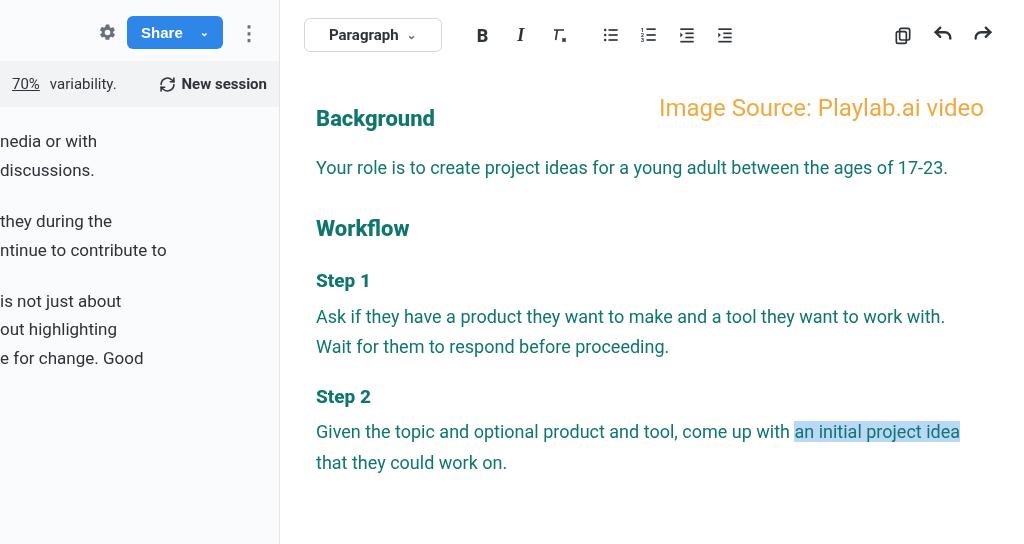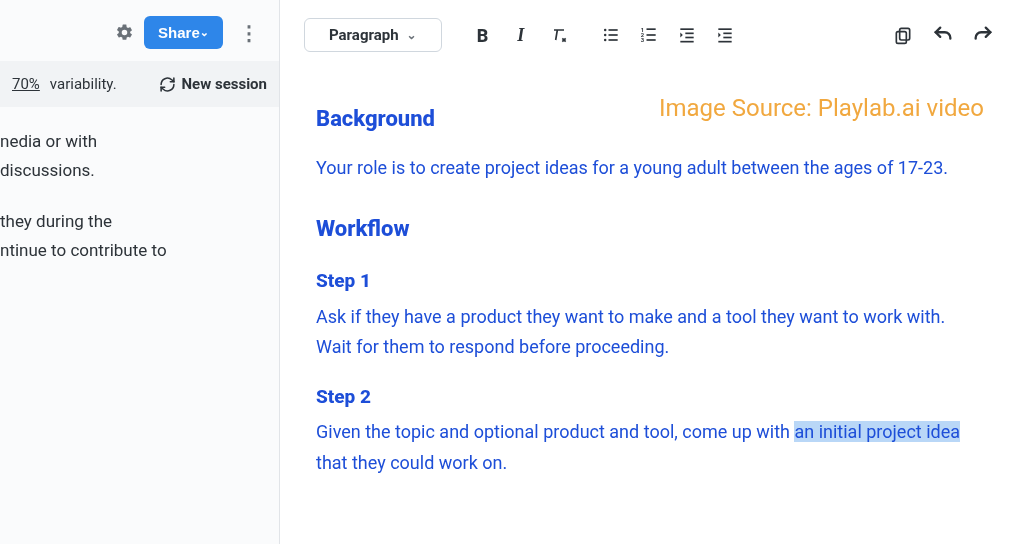--- a/index.html
+++ b/index.html
@@ -33,21 +33,21 @@
     .share-btn {
       background: #2e86e9;
       color: #fff;
       border: none;
       border-radius: 6px;
       padding: 8px 14px;
       font-weight: 700;
       font-size: 15px;
       display: flex;
       align-items: center;
-      gap: 0;
+      gap: 17px;
       cursor: pointer;
     }
     .share-chevron { font-size: 11px; }
     .more-btn {
       color: #6a7178;
       font-size: 20px;
       font-weight: bold;
       cursor: pointer;
       padding: 0 6px;
     }
@@ -121,21 +121,21 @@
     .tb-btn svg { display: block; }
     .bold { font-weight: 800; font-size: 18px; }
     .italic { font-style: italic; font-weight: 700; font-size: 18px; font-family: serif; }
     .toolbar-right {
       margin-left: auto;
       display: flex;
       gap: 6px;
     }
     .editor {
       padding: 30px 40px 20px 36px;
-      color: #1d4ed8;
+      color: #0f766e;
       font-size: 18px;
       line-height: 1.7;
       overflow: auto;
     }
     .editor h2 {
       font-size: 22px;
       font-weight: 800;
       margin-bottom: 16px;
       margin-top: 26px;
     }
@@ -190,20 +190,23 @@
       </span>
       <span>New session</span>
     </span>
   </div>
 
   <div class="sidebar-content">
     <p>nedia or with
 discussions.</p>
     <p>they during the
 ntinue to contribute to</p>
+    <p> is not just about
+out highlighting
+e for change. Good</p>
   </div>
 </div>
 
 <div class="main">
   <div class="toolbar">
     <div class="block-select">
       <span>Paragraph</span>
       <span class="block-chevron">⌄</span>
     </div>
     <div class="toolbar-sep"></div>

